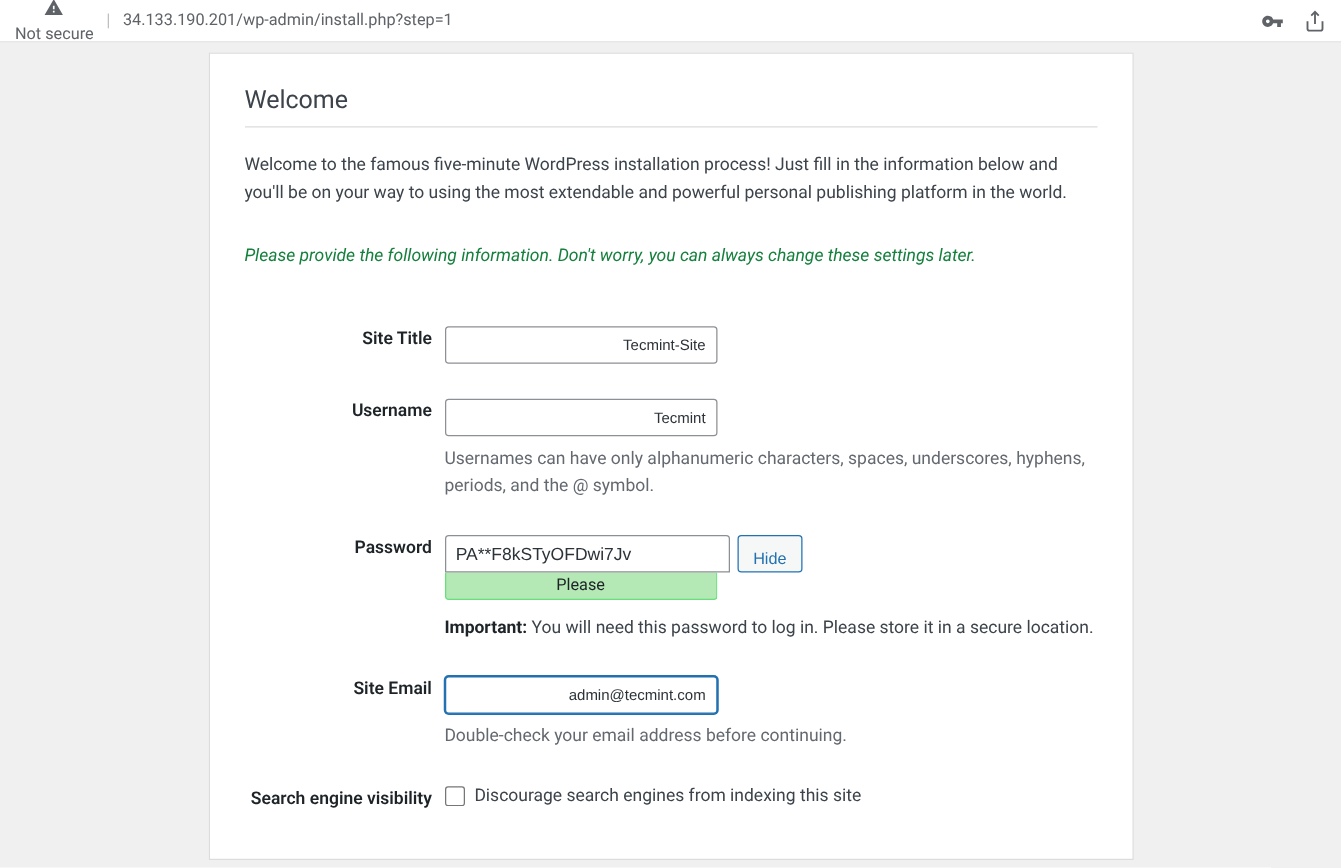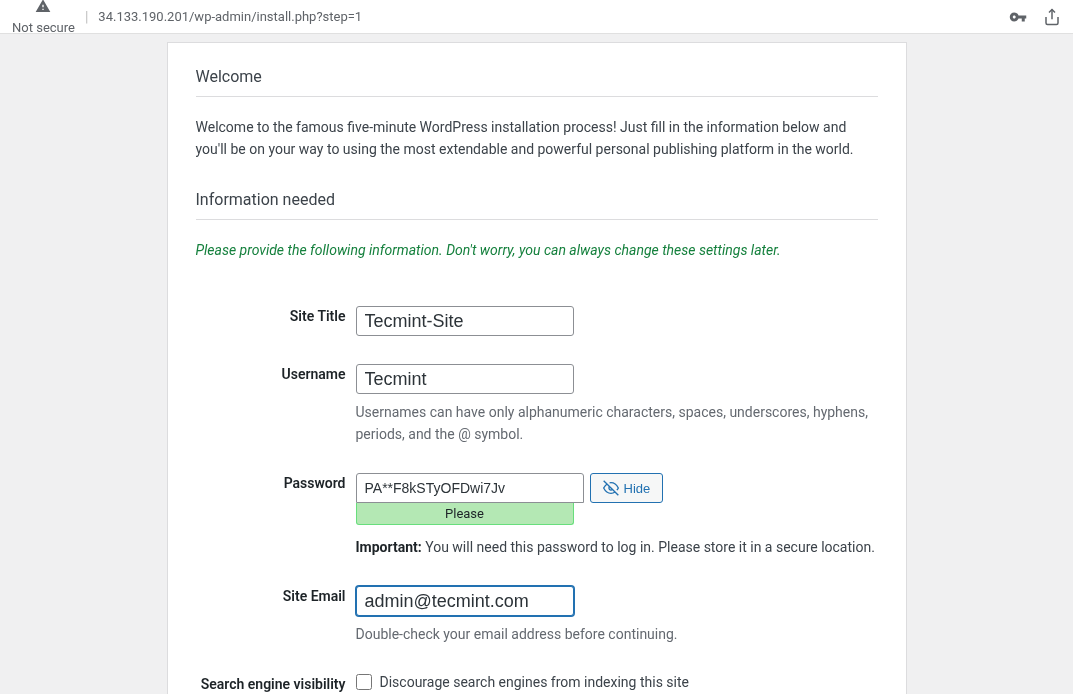--- a/index.html
+++ b/index.html
@@ -49,21 +49,21 @@
       padding: 0;
     }
     .install-card {
       background: #fff;
       border: 1px solid #dcdcde;
       width: 740px;
       padding: 24px 28px;
       margin-top: 8px;
     }
     h1 {
-      font-size: 16px;
+      font-size: 20px;
       font-weight: 400;
       color: #3c434a;
       border-bottom: 1px solid #dcdcde;
       padding-bottom: 10px;
       margin-bottom: 20px;
     }
     .intro-text {
       color: #3c434a;
       line-height: 1.55;
       margin-bottom: 30px;
@@ -90,24 +90,25 @@
       padding: 16px 10px 16px 0;
     }
     .form-table td {
       padding: 14px 0;
       vertical-align: top;
     }
     .text-input {
       padding: 4px 8px;
       border: 1px solid #8c8f94;
       border-radius: 3px;
-      font-size: 18px;
+      font-size: 12px;
       width: 218px;
       height: 30px;
       color: #2c3338;
+      text-align: right;
     }
     .text-input.focused {
       border-color: #2271b1;
       box-shadow: 0 0 0 1px #2271b1;
       outline: none;
     }
     .description {
       color: #646970;
       font-size: 14px;
       line-height: 1.55;
@@ -143,20 +144,21 @@
       align-items: center;
       gap: 5px;
       padding: 5px 12px;
       border: 1px solid #2271b1;
       border-radius: 3px;
       background: #f6f7f7;
       color: #2271b1;
       font-size: 13px;
       cursor: pointer;
       height: 30px;
+      flex-direction: column;
     }
     .important-note {
       margin-top: 12px;
       font-size: 14px;
       line-height: 1.5;
     }
     .important-note strong {
       color: #1d2327;
     }
     .checkbox-row {
@@ -202,21 +204,20 @@
       <line x1="12" y1="2" x2="12" y2="15"></line>
     </svg>
   </div>
 </div>
 
 <div class="page-wrap">
   <div class="install-card">
     <h1>Welcome</h1>
     <p class="intro-text">Welcome to the famous five-minute WordPress installation process! Just fill in the information below and you'll be on your way to using the most extendable and powerful personal publishing platform in the world.</p>
 
-    <h1>Information needed</h1>
     <p class="info-text">Please provide the following information. Don't worry, you can always change these settings later.</p>
 
     <table class="form-table">
       <tbody>
           <tr>
         <th>Site Title</th>
         <td>
           <input type="text" class="text-input" value="Tecmint-Site" style="">
         </td>
       </tr>

